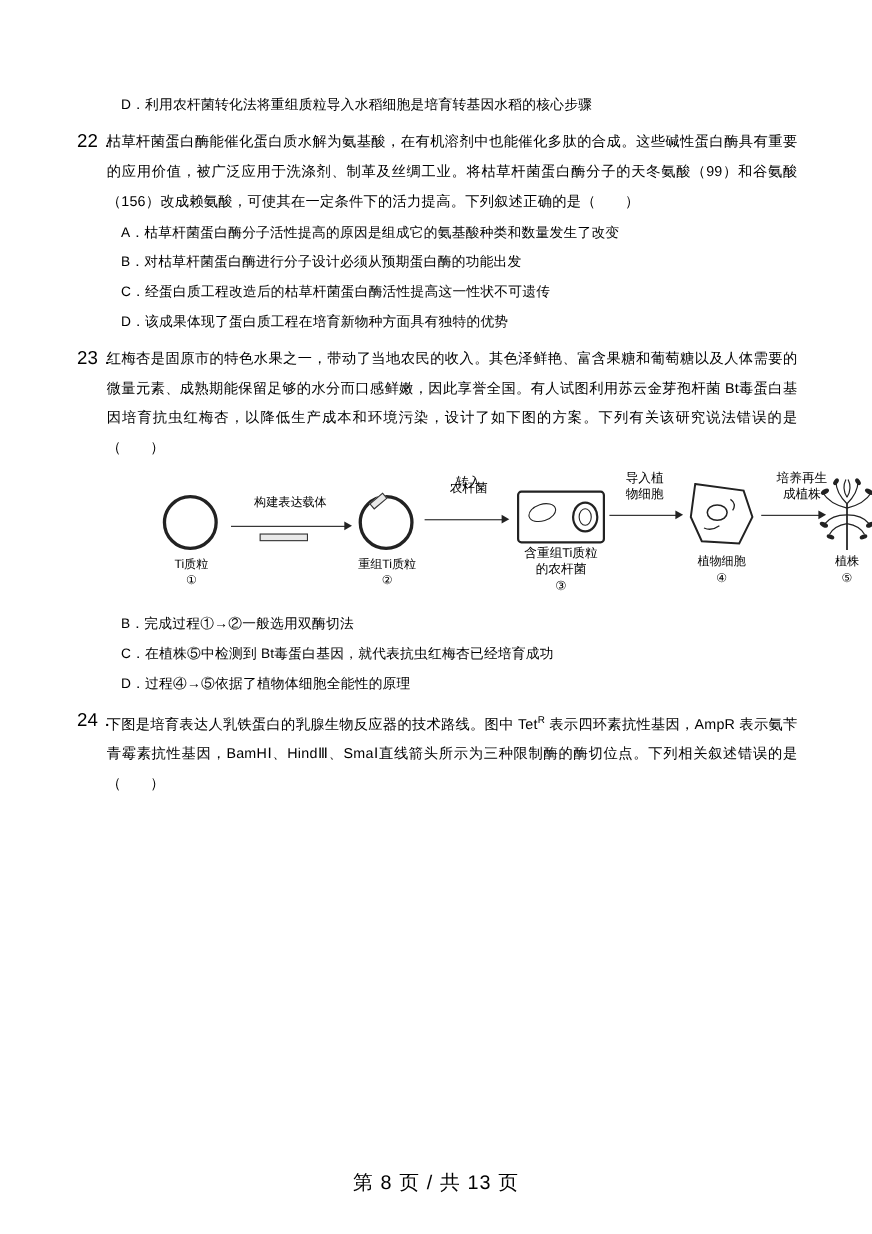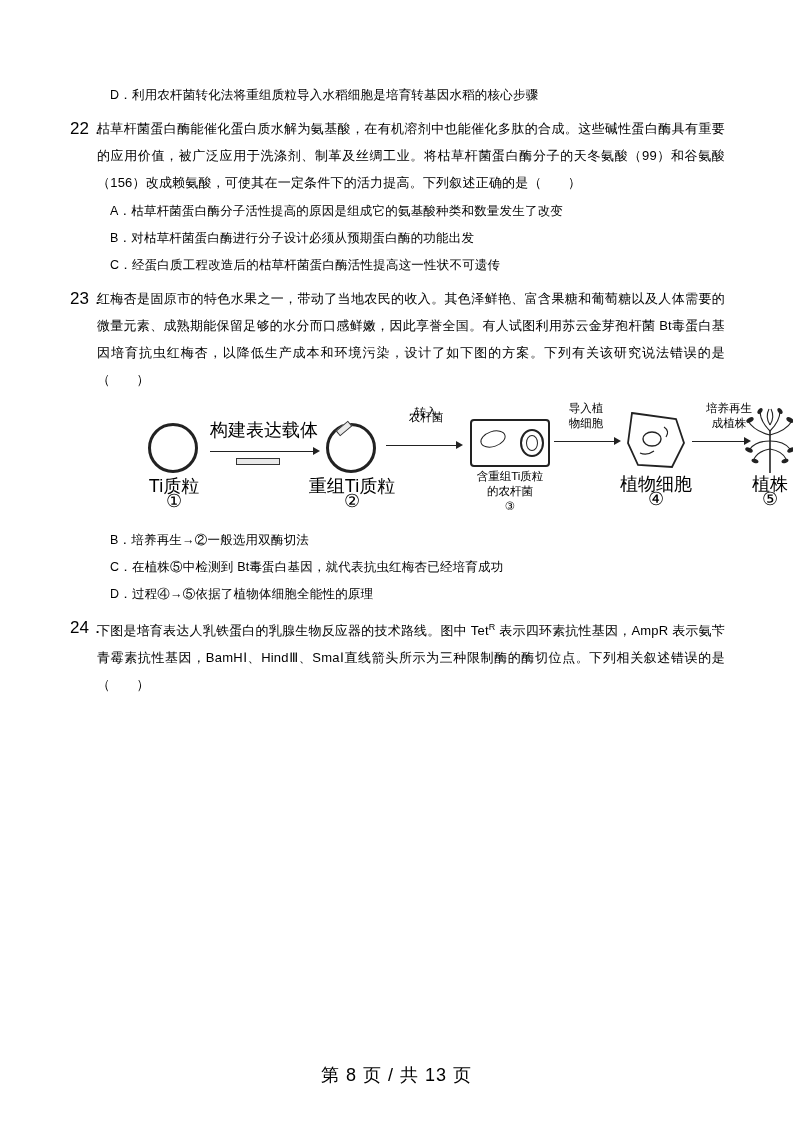--- a/index.html
+++ b/index.html
@@ -69,21 +69,21 @@
     height: 120px;
   }
   .plasmid {
     position: absolute;
     border: 3px solid #222;
     border-radius: 50%;
     box-sizing: border-box;
   }
   .lbl {
     position: absolute;
-    font-size: 18px;
+    font-size: 11px;
     line-height: 15px;
     text-align: center;
     white-space: nowrap;
   }
   .lbl.small { font-size: 11.5px; }
   .arrow-line {
     position: absolute;
     height: 0;
     border-top: 1.4px solid #222;
   }
@@ -135,20 +135,21 @@
 
     <div class="spacer-sm"></div>
 
     <div class="q-block">
       <div class="q-num">22．</div>
       <div class="q-body">枯草杆菌蛋白酶能催化蛋白质水解为氨基酸，在有机溶剂中也能催化多肽的合成。这些碱性蛋白酶具有重要的应用价值，被广泛应用于洗涤剂、制革及丝绸工业。将枯草杆菌蛋白酶分子的天冬氨酸（99）和谷氨酸（156）改成赖氨酸，可使其在一定条件下的活力提高。下列叙述正确的是（　　）</div>
     </div>
     <div class="opt">A．枯草杆菌蛋白酶分子活性提高的原因是组成它的氨基酸种类和数量发生了改变</div>
     <div class="opt">B．对枯草杆菌蛋白酶进行分子设计必须从预期蛋白酶的功能出发</div>
     <div class="opt">C．经蛋白质工程改造后的枯草杆菌蛋白酶活性提高这一性状不可遗传</div>
+    <div class="opt">D．该成果体现了蛋白质工程在培育新物种方面具有独特的优势</div>
 
     <div class="spacer-sm"></div>
 
     <div class="q-block">
       <div class="q-num">23．</div>
       <div class="q-body">红梅杏是固原市的特色水果之一，带动了当地农民的收入。其色泽鲜艳、富含果糖和葡萄糖以及人体需要的微量元素、成熟期能保留足够的水分而口感鲜嫩，因此享誉全国。有人试图利用苏云金芽孢杆菌 Bt毒蛋白基因培育抗虫红梅杏，以降低生产成本和环境污染，设计了如下图的方案。下列有关该研究说法错误的是（　　）</div>
     </div>
 
     <div class="figure">
       <div class="fig-inner">
@@ -224,21 +225,21 @@
             <ellipse cx="15" cy="56" rx="3.6" ry="2" transform="rotate(20 15 56)"></ellipse>
             <ellipse cx="45" cy="56" rx="3.6" ry="2" transform="rotate(-20 45 56)"></ellipse>
           </g>
         </svg>
         <div class="lbl" style="left:608px; top:76px; width:64px;">植株</div>
         <div class="lbl" style="left:608px; top:91px; width:64px;">⑤</div>
 
       </div>
     </div>
 
-    <div class="opt">B．培养再生→②一般选用双酶切法</div>
+    <div class="opt">B．完成过程①→②一般选用双酶切法</div>
     <div class="opt">C．在植株⑤中检测到 Bt毒蛋白基因，就代表抗虫红梅杏已经培育成功</div>
     <div class="opt">D．过程④→⑤依据了植物体细胞全能性的原理</div>
 
     <div class="spacer-sm"></div>
 
     <div class="q-block">
       <div class="q-num">24．</div>
       <div class="q-body"><span>下图是培育表达人乳铁蛋白的乳腺生物反应器的技术路线。图中 Tet</span><span class="sup">R</span><span> 表示四环素抗性基因，AmpR 表示氨苄青霉素抗性基因，BamHⅠ、HindⅢ、SmaⅠ直线箭头所示为三种限制酶的酶切位点。下列相关叙述错误的是（　　）</span></div>
     </div>
 

